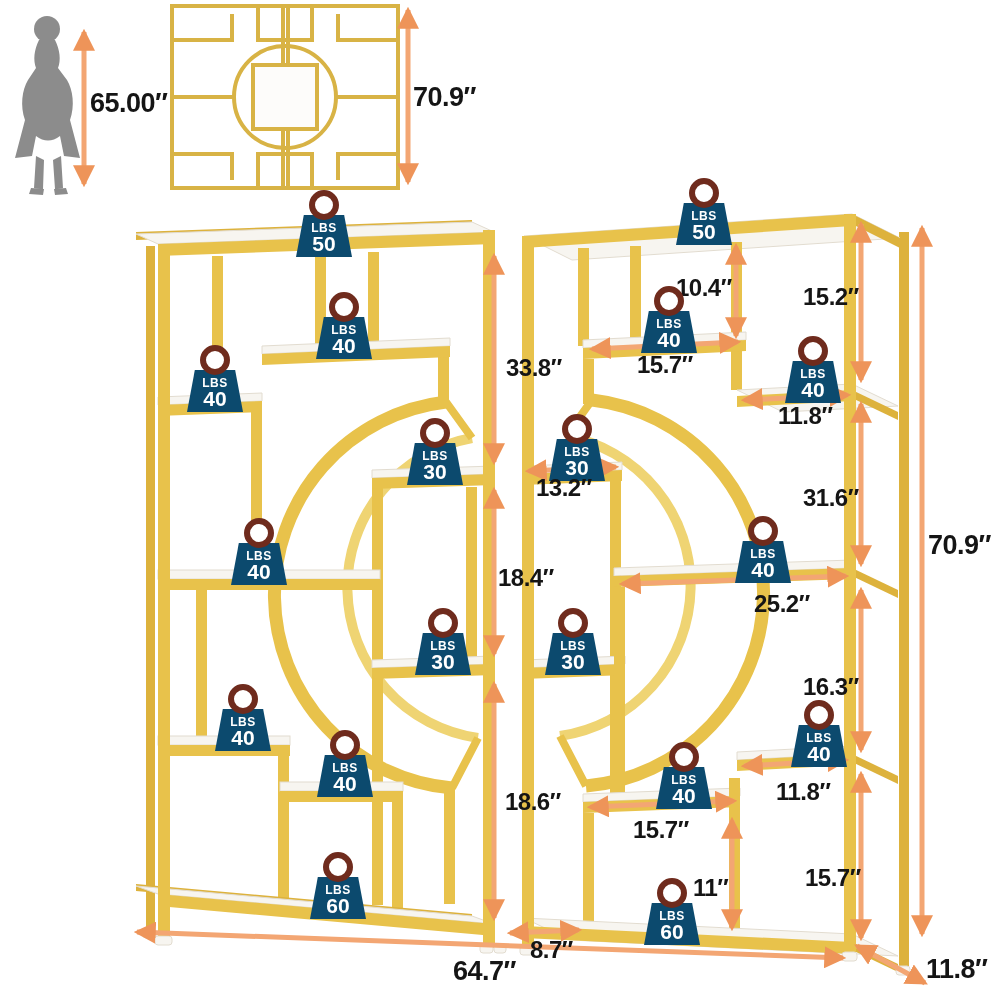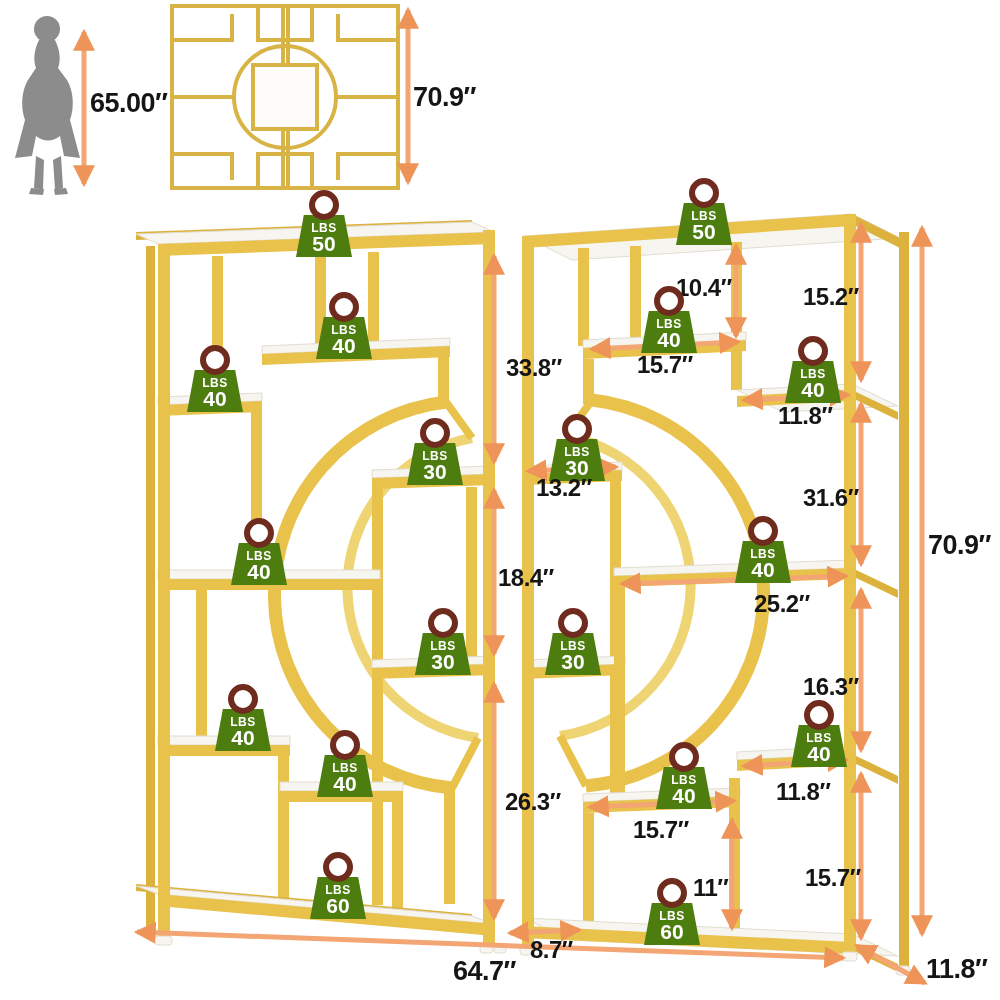--- a/index.html
+++ b/index.html
@@ -14,21 +14,21 @@
   .conn{stroke:#E8C24B;stroke-width:8;fill:none}
   .arrow{stroke:#F3A673;stroke-width:5;fill:none}
   .mini{stroke:#D8B345;stroke-width:4;fill:none;stroke-linecap:square}
   .sil{fill:#8C8C8C}
   .dim{position:absolute;font-weight:700;font-size:24px;color:#151515;letter-spacing:-0.5px;
        white-space:nowrap;line-height:1;}
   .dim.lg{font-size:27px;}
   .badge{position:absolute;width:56px;text-align:center;}
   .b-ring{width:18px;height:18px;border:6px solid #6F2B1D;border-radius:50%;background:#fff;
           margin:0 auto -5px auto;position:relative;z-index:2;}
-  .b-body{height:38px;background:#4d7c0f;color:#fff;
+  .b-body{height:38px;background:#0c4a6e;color:#fff;
           clip-path:polygon(14% 0,86% 0,100% 100%,0 100%);
           display:flex;flex-direction:column;justify-content:center;align-items:center;
           padding-top:4px;}
   .b-unit{font-size:12px;font-weight:700;line-height:1;letter-spacing:.5px;}
   .b-val{font-size:21px;font-weight:700;line-height:.95;}
 </style>
 </head>
 <body>
 
 <div class="stage">
@@ -331,21 +331,21 @@
   <div class="dim" style="left:676px;top:276px">10.4″</div>
   <div class="dim" style="left:803px;top:285px">15.2″</div>
   <div class="dim" style="left:506px;top:356px">33.8″</div>
   <div class="dim" style="left:637px;top:353px">15.7″</div>
   <div class="dim" style="left:778px;top:404px">11.8″</div>
   <div class="dim" style="left:803px;top:486px">31.6″</div>
   <div class="dim" style="left:536px;top:476px">13.2″</div>
   <div class="dim" style="left:498px;top:566px">18.4″</div>
   <div class="dim" style="left:754px;top:592px">25.2″</div>
   <div class="dim" style="left:803px;top:675px">16.3″</div>
-  <div class="dim" style="left:505px;top:790px">26.3″</div>
+  <div class="dim" style="left:505px;top:790px">18.6″</div>
   <div class="dim" style="left:776px;top:780px">11.8″</div>
   <div class="dim" style="left:633px;top:818px">15.7″</div>
   <div class="dim" style="left:693px;top:876px">11″</div>
   <div class="dim" style="left:805px;top:866px">15.7″</div>
   <div class="dim lg" style="left:928px;top:532px">70.9″</div>
   <div class="dim" style="left:530px;top:938px">8.7″</div>
   <div class="dim lg" style="left:453px;top:958px">64.7″</div>
   <div class="dim lg" style="left:926px;top:956px">11.8″</div>
 
 </div>

